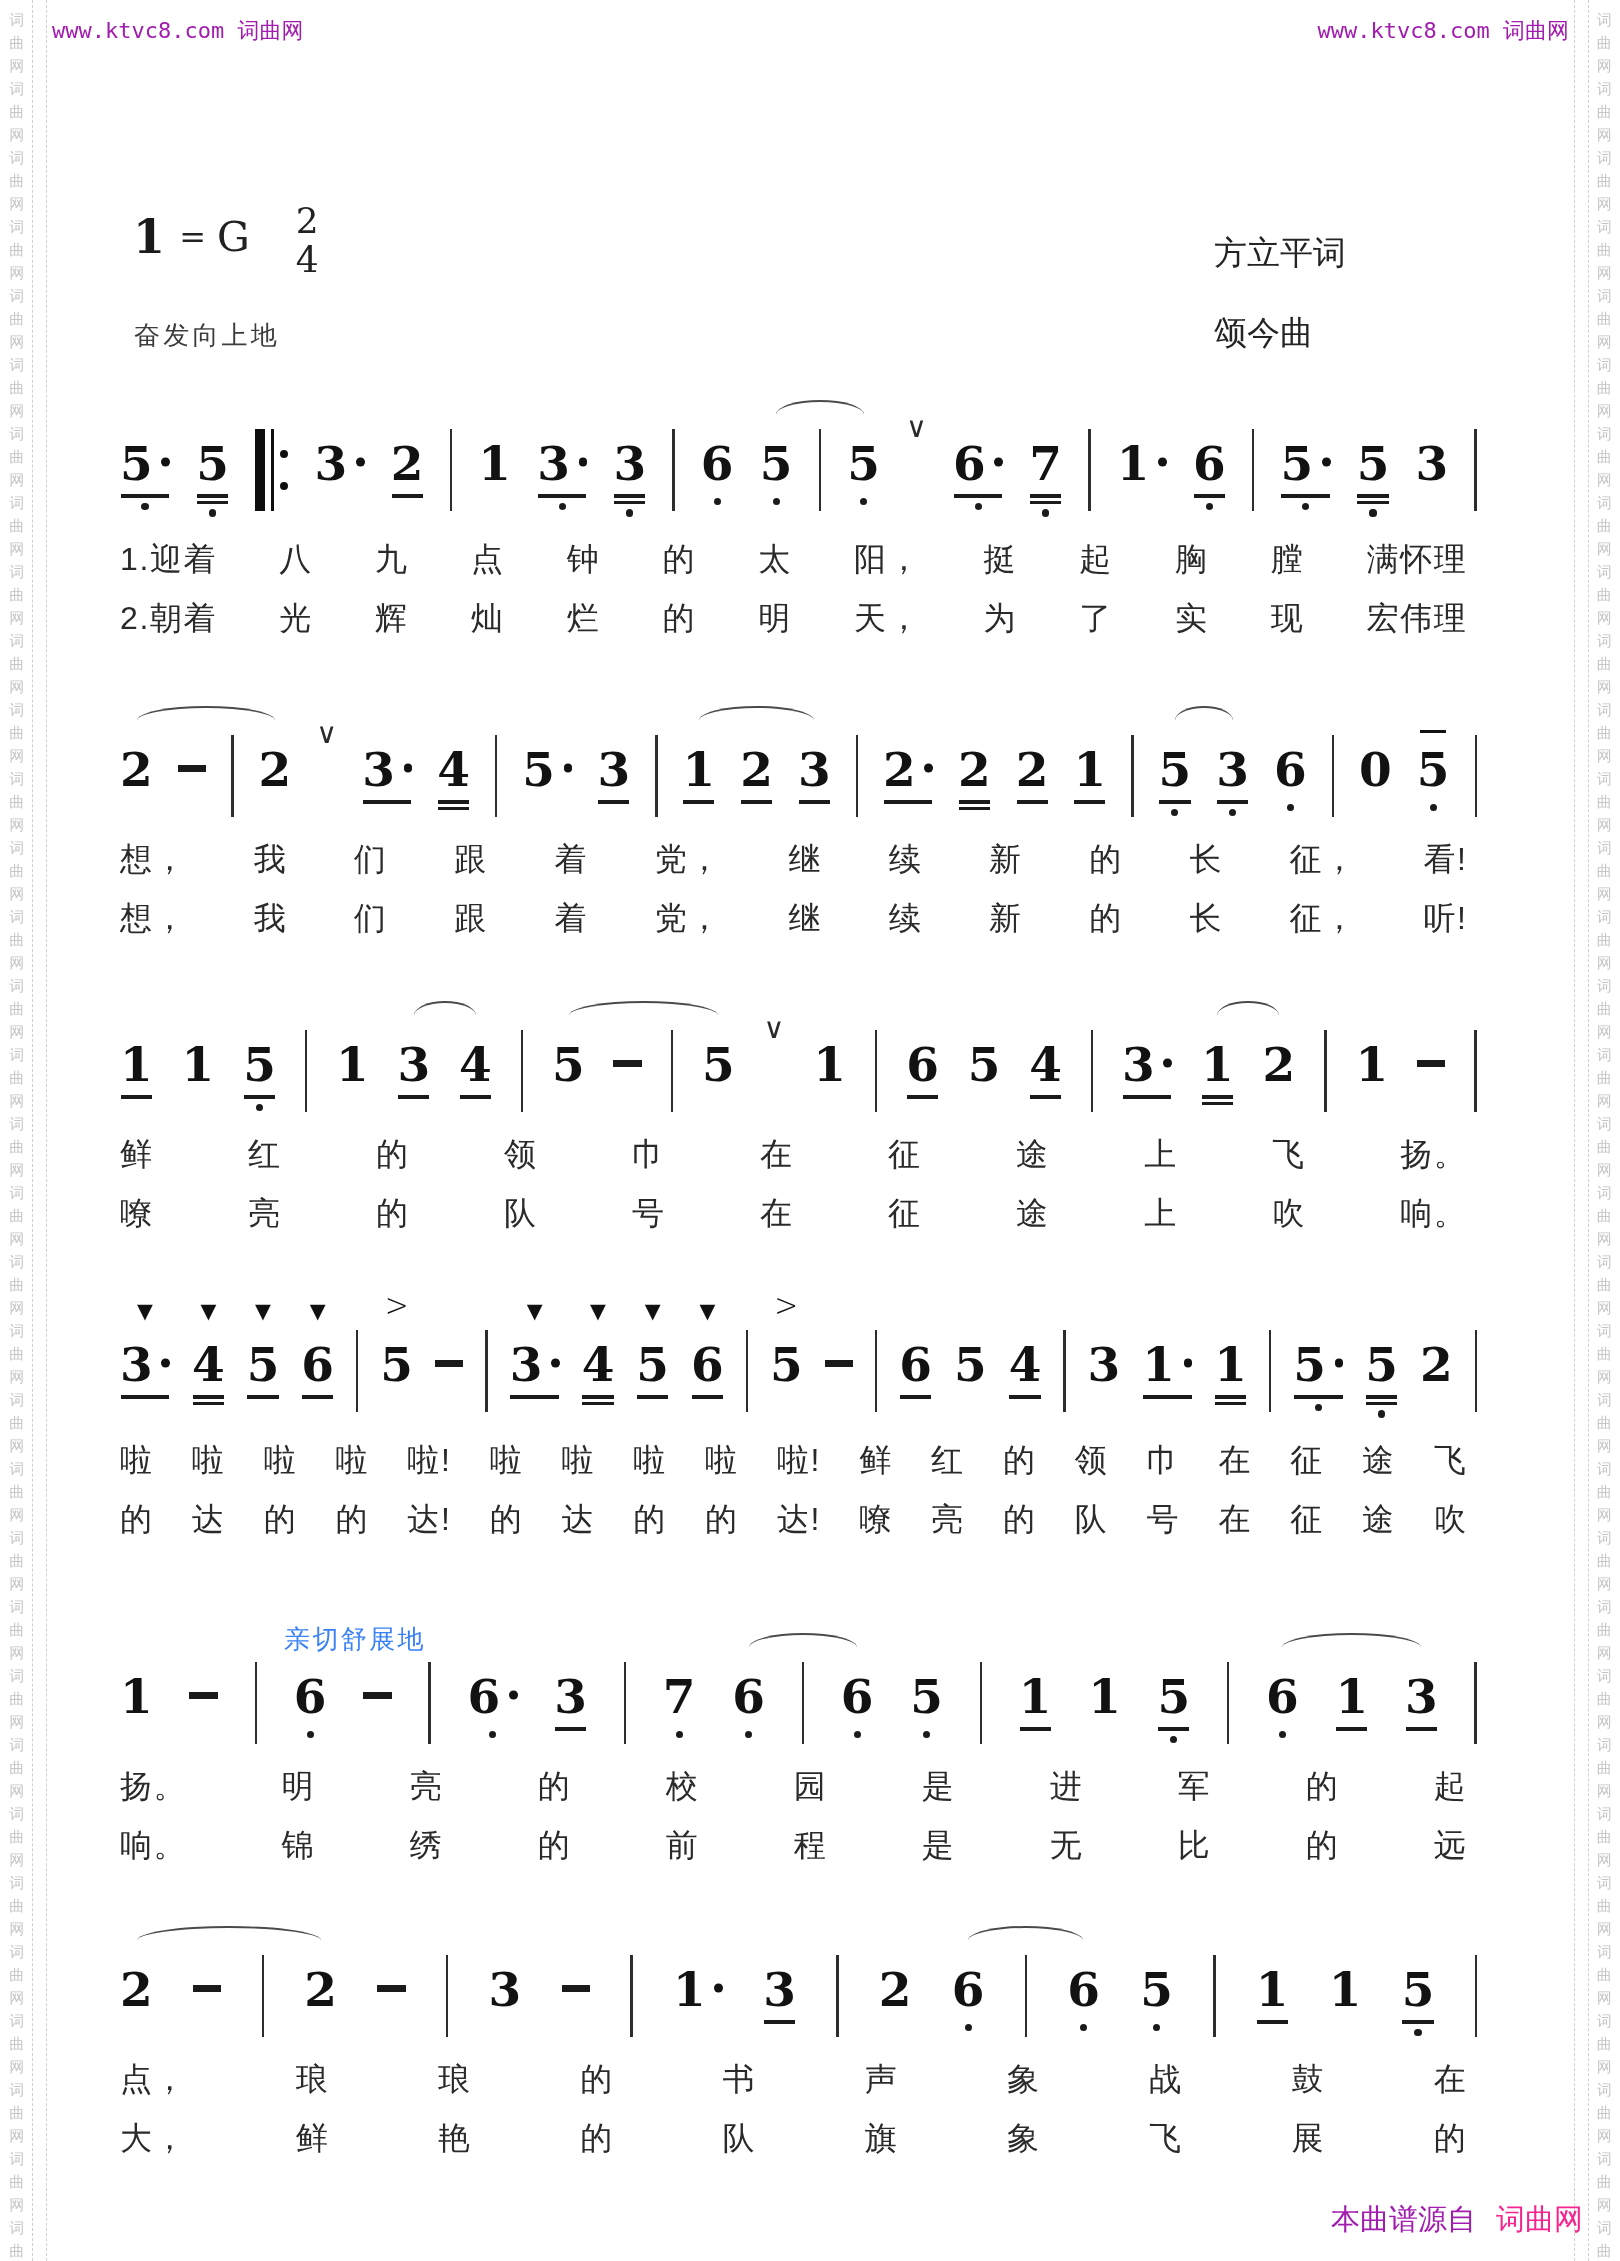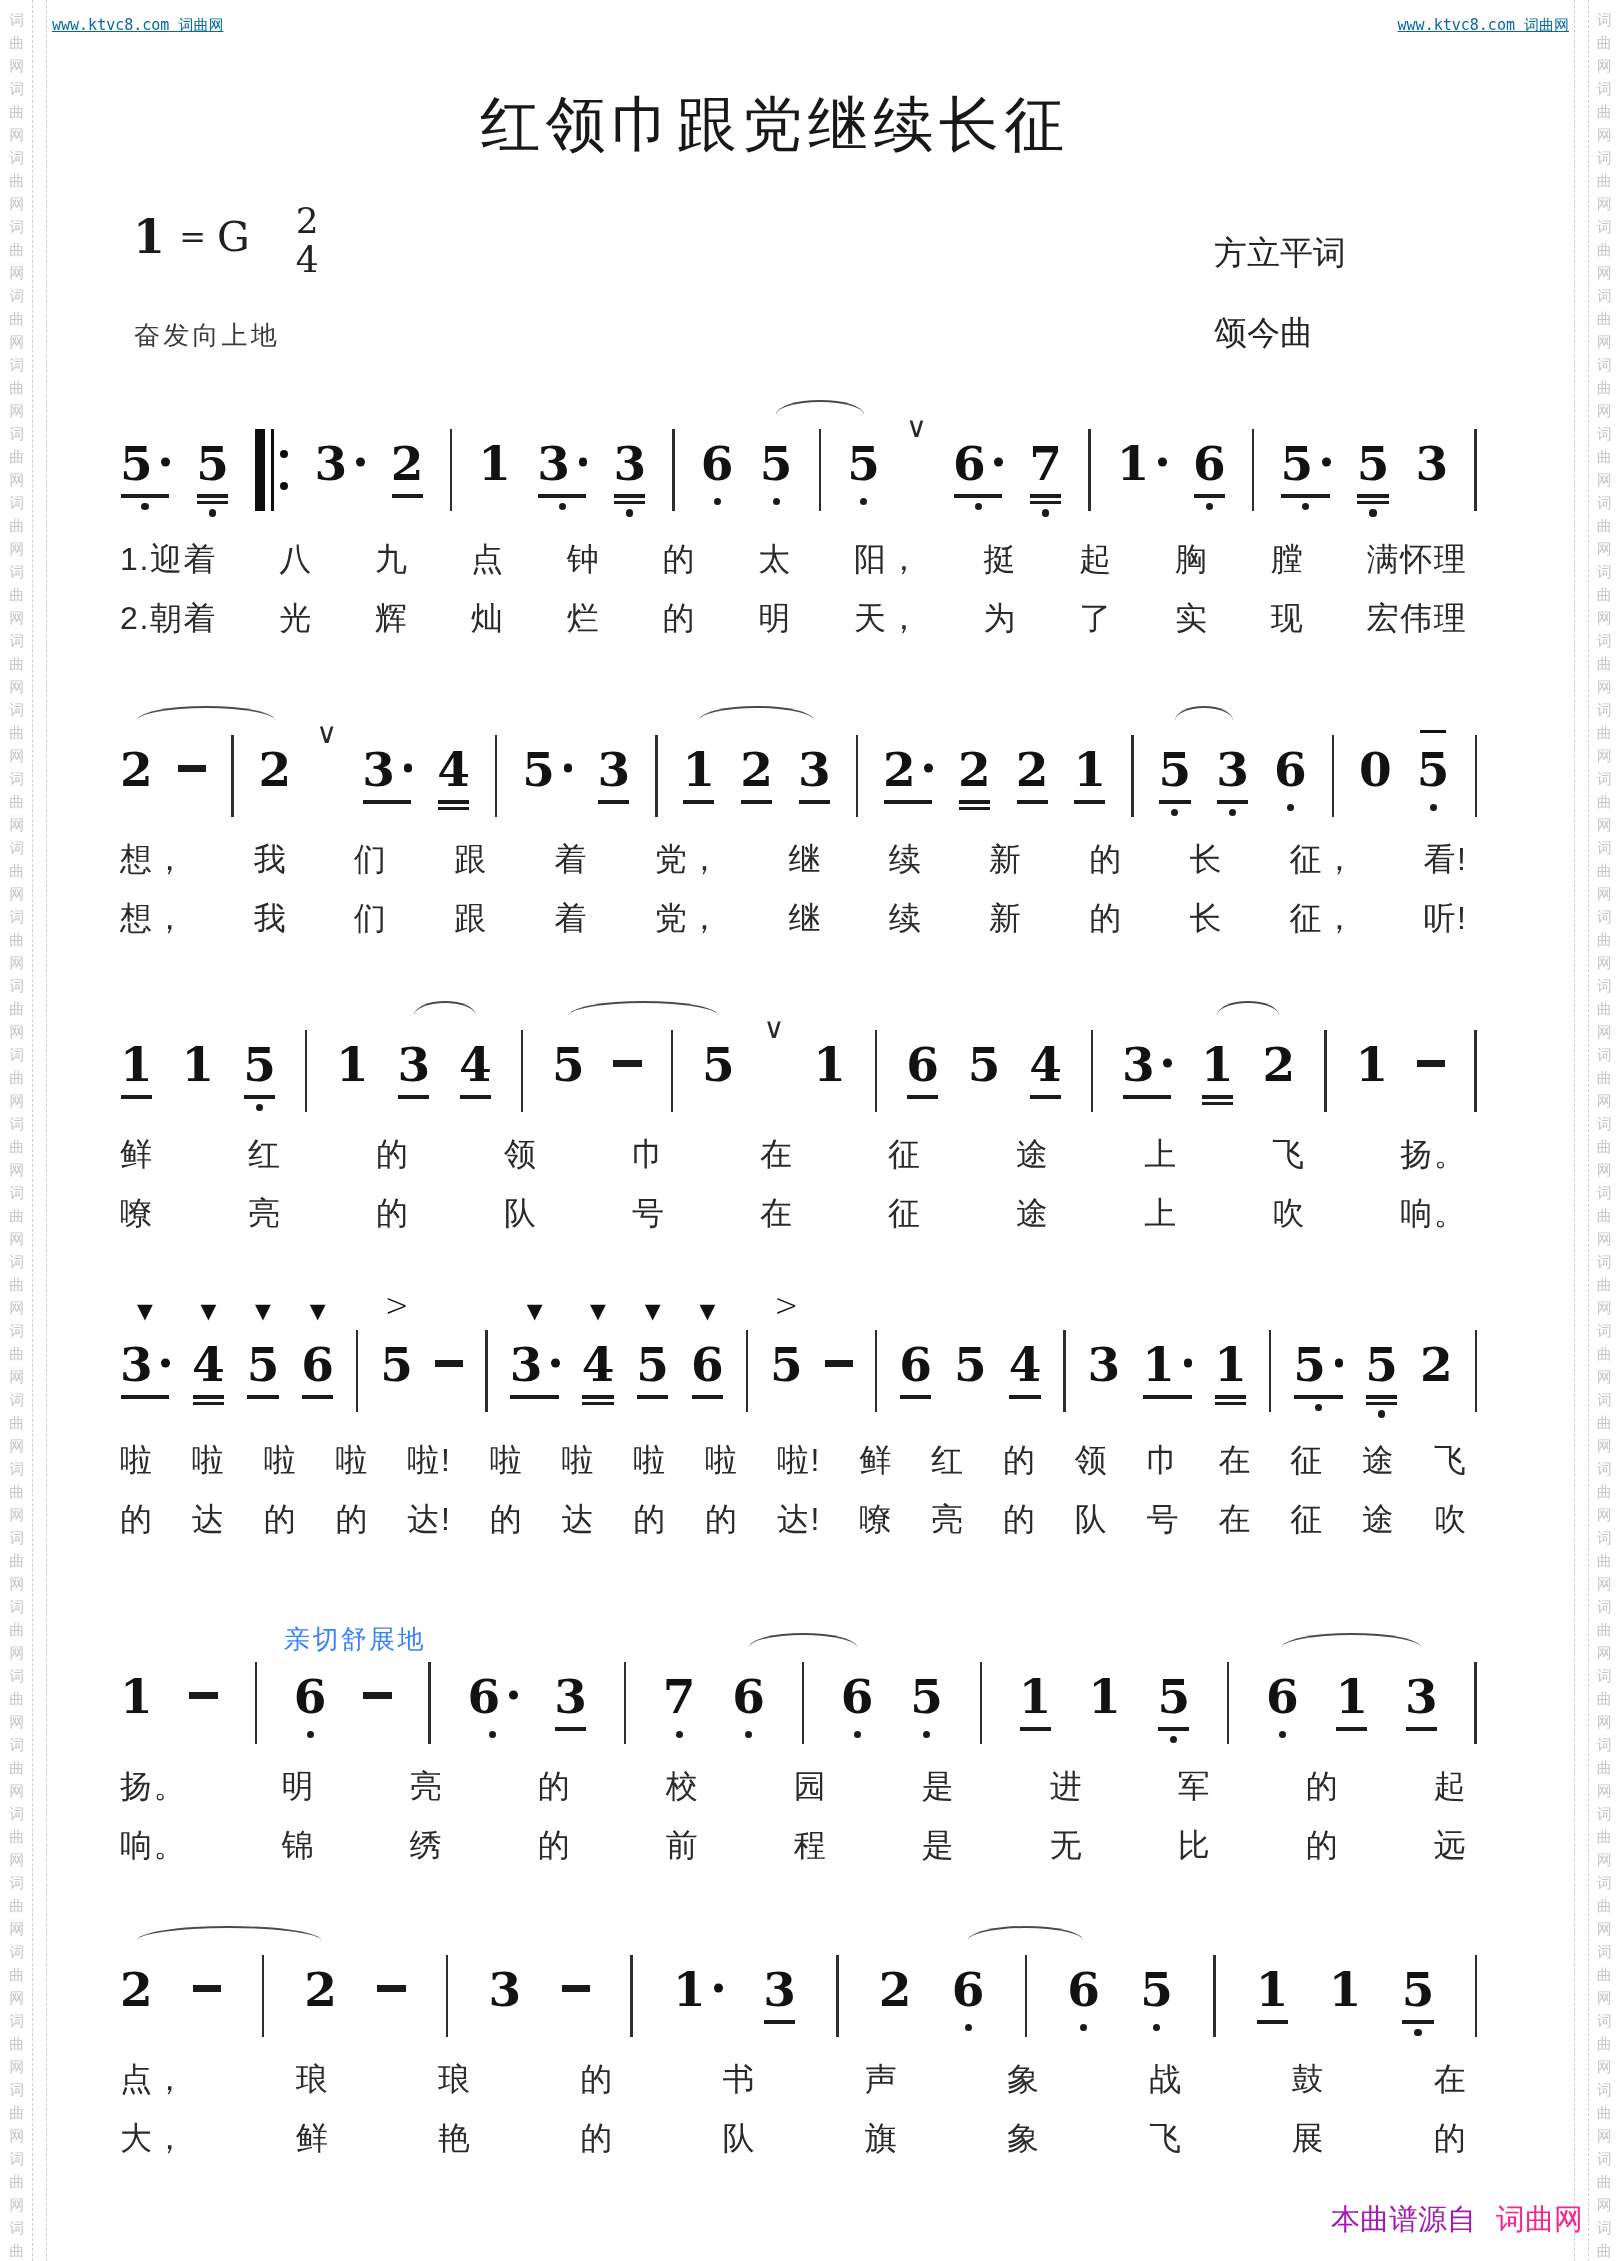--- a/index.html
+++ b/index.html
@@ -7,21 +7,21 @@
         font-family:"Liberation Sans",sans-serif;color:#1a1a1a;}
   
   .wm-strip{position:absolute;top:8px;bottom:0;width:24px;overflow:hidden;
             color:#c6c6c6;font-size:15px;text-align:center;}
   .wm-strip div{line-height:23px;height:23px;}
   .wm-strip.left{left:4.7px;}
   .wm-strip.right{right:4.7px;}
   .dashline{position:absolute;top:0;bottom:0;width:0;border-left:0.8px dashed #cfcfcf;}
   
   .wm-top{position:absolute;top:16px;font-family:"DejaVu Sans Mono",monospace;
-          font-size:15px;color:#0369a1;text-decoration:underline;}
+          font-size:22px;color:#a21caf;}
   .wm-top.left{left:52px;}
   .wm-top.right{right:52px;}
   
   .title{position:absolute;left:285px;width:980px;top:85px;margin:0;text-align:center;
          font-size:60px;font-weight:300;letter-spacing:5.5px;color:#181818;}
   .keyrow{position:absolute;left:133px;top:212px;display:flex;align-items:flex-start;
           font-family:"DejaVu Serif",serif;}
   .k1{font-size:46px;font-weight:700;line-height:51px;}
   .keq{font-size:32px;line-height:51px;margin:0 11px 0 14.2px;color:#222;}
   .kg{font-size:41px;line-height:51px;color:#222;}
@@ -279,21 +279,20 @@
       <div>网</div>
     </div>
   <div class="dashline" style="left:32px"></div>
   <div class="dashline" style="left:46px"></div>
   <div class="dashline" style="right:32px"></div>
   <div class="dashline" style="right:46px"></div>
 
   <div class="wm-top left">www.ktvc8.com 词曲网</div>
   <div class="wm-top right">www.ktvc8.com 词曲网</div>
 
-  <h1 class="title">红领巾跟党继续长征</h1>
 
   <div class="keyrow">
     <span class="k1">1</span>
     <span class="keq">=</span>
     <span class="kg">G</span>
     <span class="ts">
       <span>2</span>
       <span>4</span>
     </span>
   </div>

